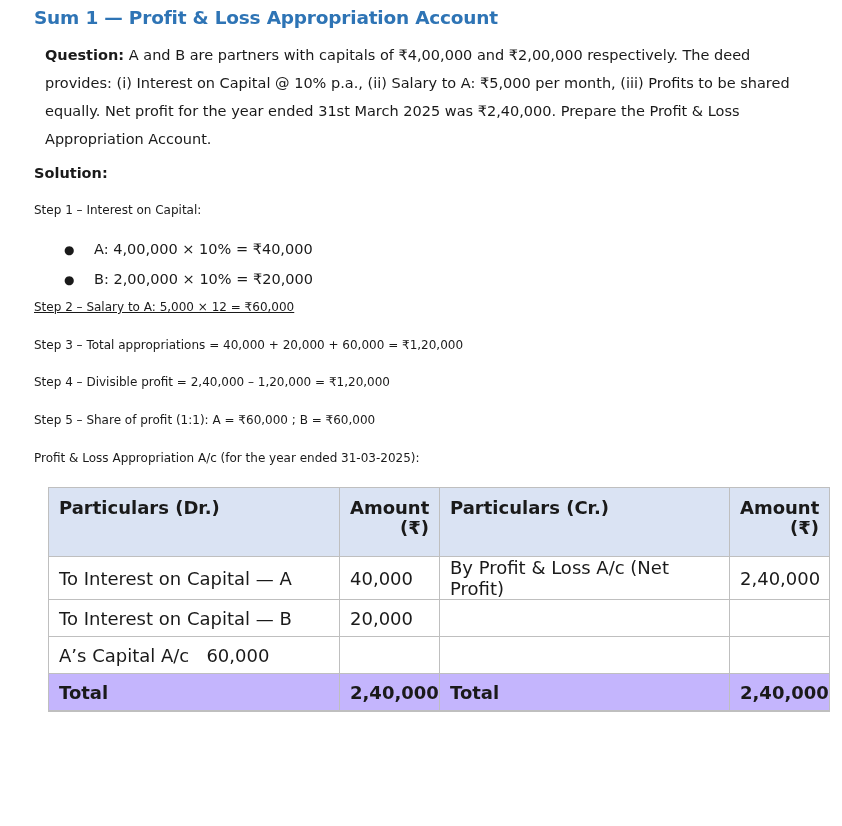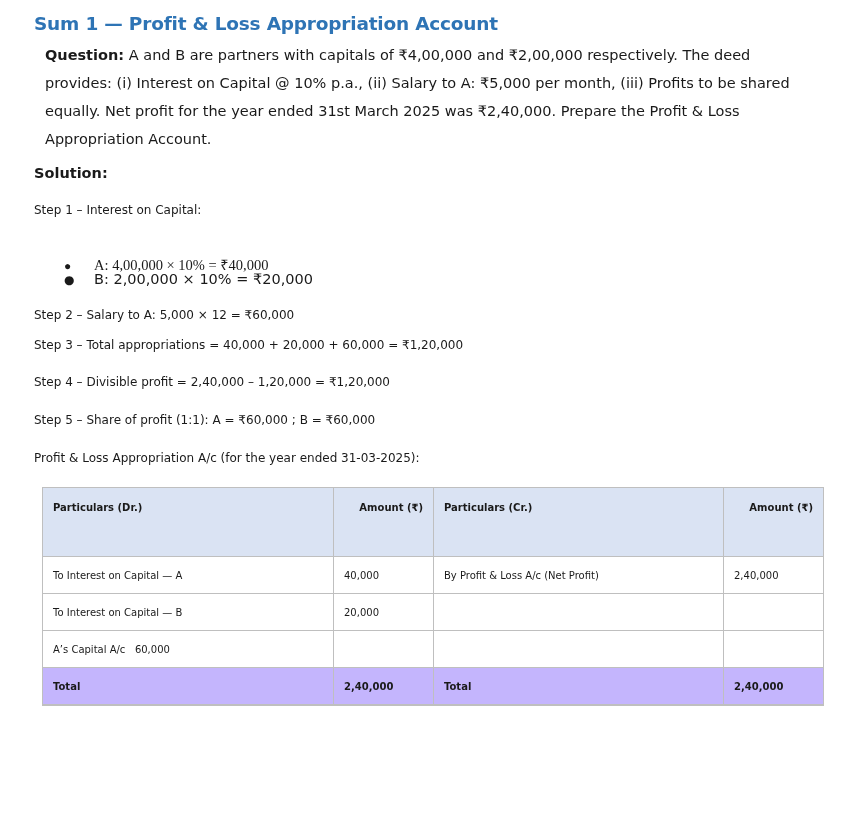--- a/index.html
+++ b/index.html
@@ -5,37 +5,37 @@
   html, body { margin: 0; padding: 0; background: #ffffff; }
   body {
     width: 842px; height: 826px; overflow: hidden;
     font-family: "DejaVu Sans", "Liberation Sans", sans-serif;
     color: #1a1a1a;
     font-size: 14.5px;
     position: relative;
   }
   .page { position: absolute; left: 34px; top: 0; width: 782px; }
   h1.title {
-    margin: 0; position: absolute; top: 13px; left: 0;
+    margin: 0; position: absolute; top: 7px; left: 0;
     font-size: 18.5px; font-weight: bold; color: #2e74b5;
     letter-spacing: -0.2px;
   }
   .question {
     position: absolute; top: 41px; left: 11px; width: 770px;
     line-height: 28px; font-size: 14.5px; margin: 0;
   }
   .question b { font-weight: bold; }
   .sol-label { position: absolute; top: 165px; left: 0; font-weight: bold; font-size: 14.5px; }
   .step { position: absolute; left: 0; font-size: 12px; white-space: nowrap; }
   .bullet { position: absolute; left: 30px; font-size: 14.5px; white-space: nowrap; }
   .bullet .dot { display: inline-block; width: 30px; font-size: 12px; }
   table.ledger {
-    position: absolute; top: 487px; left: 8px;
+    position: absolute; top: 487px; left: 14px;
     border-collapse: collapse; width: 781px;
-    font-size: 10px; table-layout: fixed;
+    font-size: 18px; table-layout: fixed;
   }
   table.ledger td, table.ledger th {
     border: 1px solid #bfbfbf; padding: 0 10px; height: 36px;
     vertical-align: middle; font-weight: normal;
   }
   table.ledger thead th {
     background: #dae3f3; font-weight: bold; height: 58px;
     vertical-align: top; padding-top: 10px; line-height: 20px; text-align: left;
   }
   table.ledger thead th.num { text-align: right; }
@@ -48,23 +48,23 @@
 <body>
 
 <div class="page">
   <h1 class="title">Sum 1 — Profit &amp; Loss Appropriation Account</h1>
 
   <p class="question"><b>Question:</b><span> A and B are partners with capitals of ₹4,00,000 and ₹2,00,000 respectively. The deed provides: (i) Interest on Capital @ 10% p.a., (ii) Salary to A: ₹5,000 per month, (iii) Profits to be shared equally. Net profit for the year ended 31st March 2025 was ₹2,40,000. Prepare the Profit &amp; Loss Appropriation Account.</span></p>
 
   <div class="sol-label">Solution:</div>
 
   <div class="step" style="top:203px;">Step 1 – Interest on Capital:</div>
-  <div class="bullet" style="top:254px;font-family:Liberation Serif, serif;"><span class="dot">●</span><span>A: 4,00,000 × 10% = ₹40,000</span></div>
+  <div class="bullet" style="top:241px;"><span class="dot">●</span><span>A: 4,00,000 × 10% = ₹40,000</span></div>
   <div class="bullet" style="top:271px;"><span class="dot">●</span><span>B: 2,00,000 × 10% = ₹20,000</span></div>
-  <div class="step" style="top:308px;">Step 2 – Salary to A: 5,000 × 12 = ₹60,000</div>
+  <div class="step" style="top:300px;text-decoration:underline;">Step 2 – Salary to A: 5,000 × 12 = ₹60,000</div>
   <div class="step" style="top:338px;">Step 3 – Total appropriations = 40,000 + 20,000 + 60,000 = ₹1,20,000</div>
   <div class="step" style="top:375px;">Step 4 – Divisible profit = 2,40,000 – 1,20,000 = ₹1,20,000</div>
   <div class="step" style="top:413px;">Step 5 – Share of profit (1:1): A = ₹60,000 ; B = ₹60,000</div>
   <div class="step" style="top:451px;">Profit &amp; Loss Appropriation A/c (for the year ended 31-03-2025):</div>
 
   <table class="ledger">
     <colgroup>
         <col class="c1">
         <col class="c2">
         <col class="c3">

